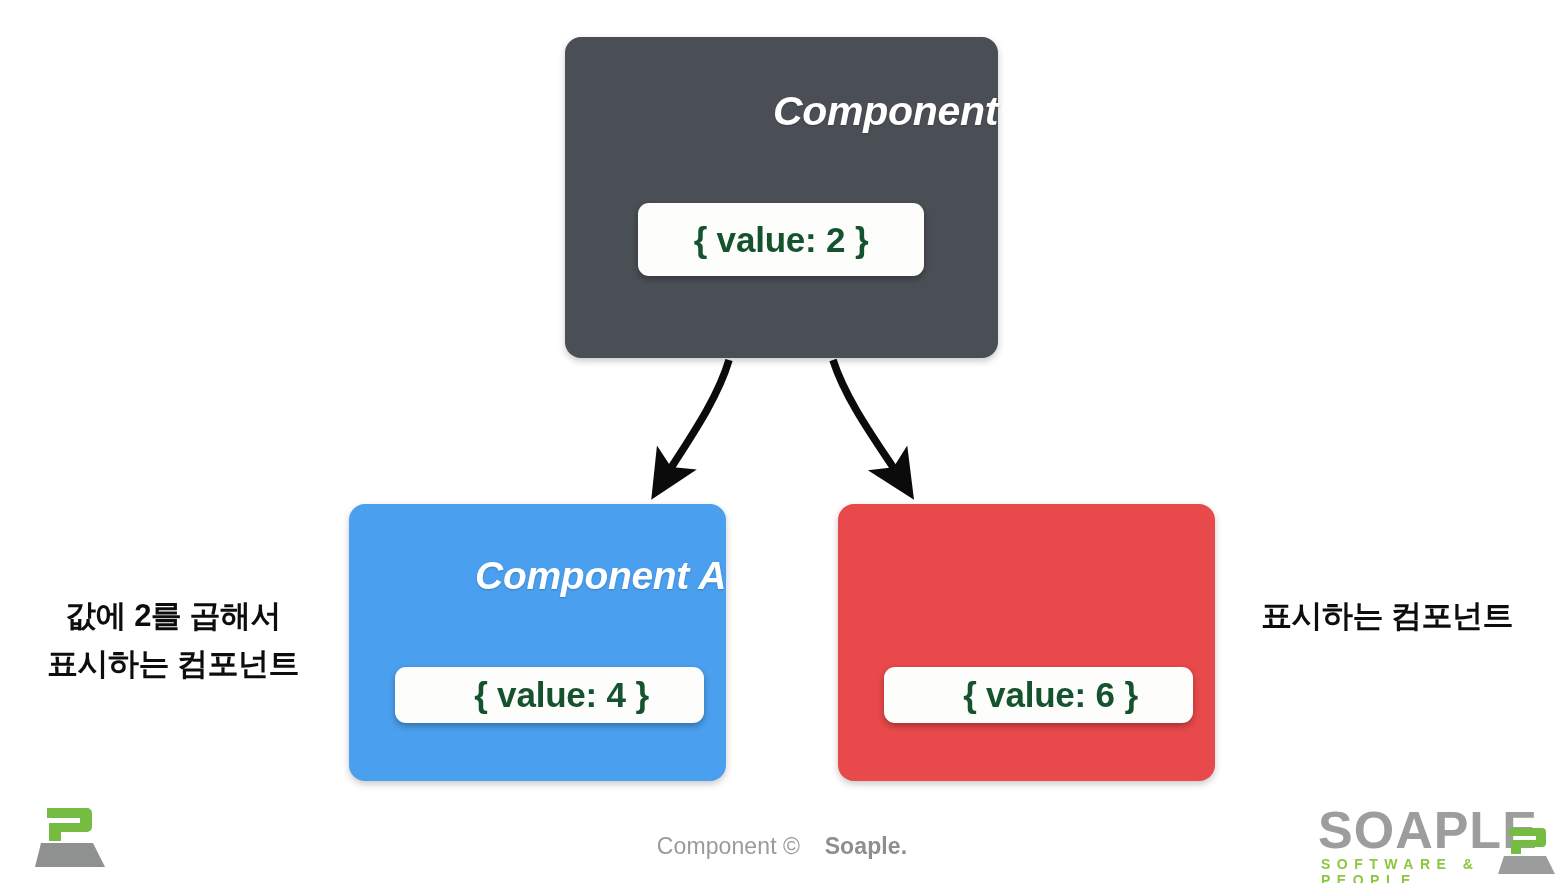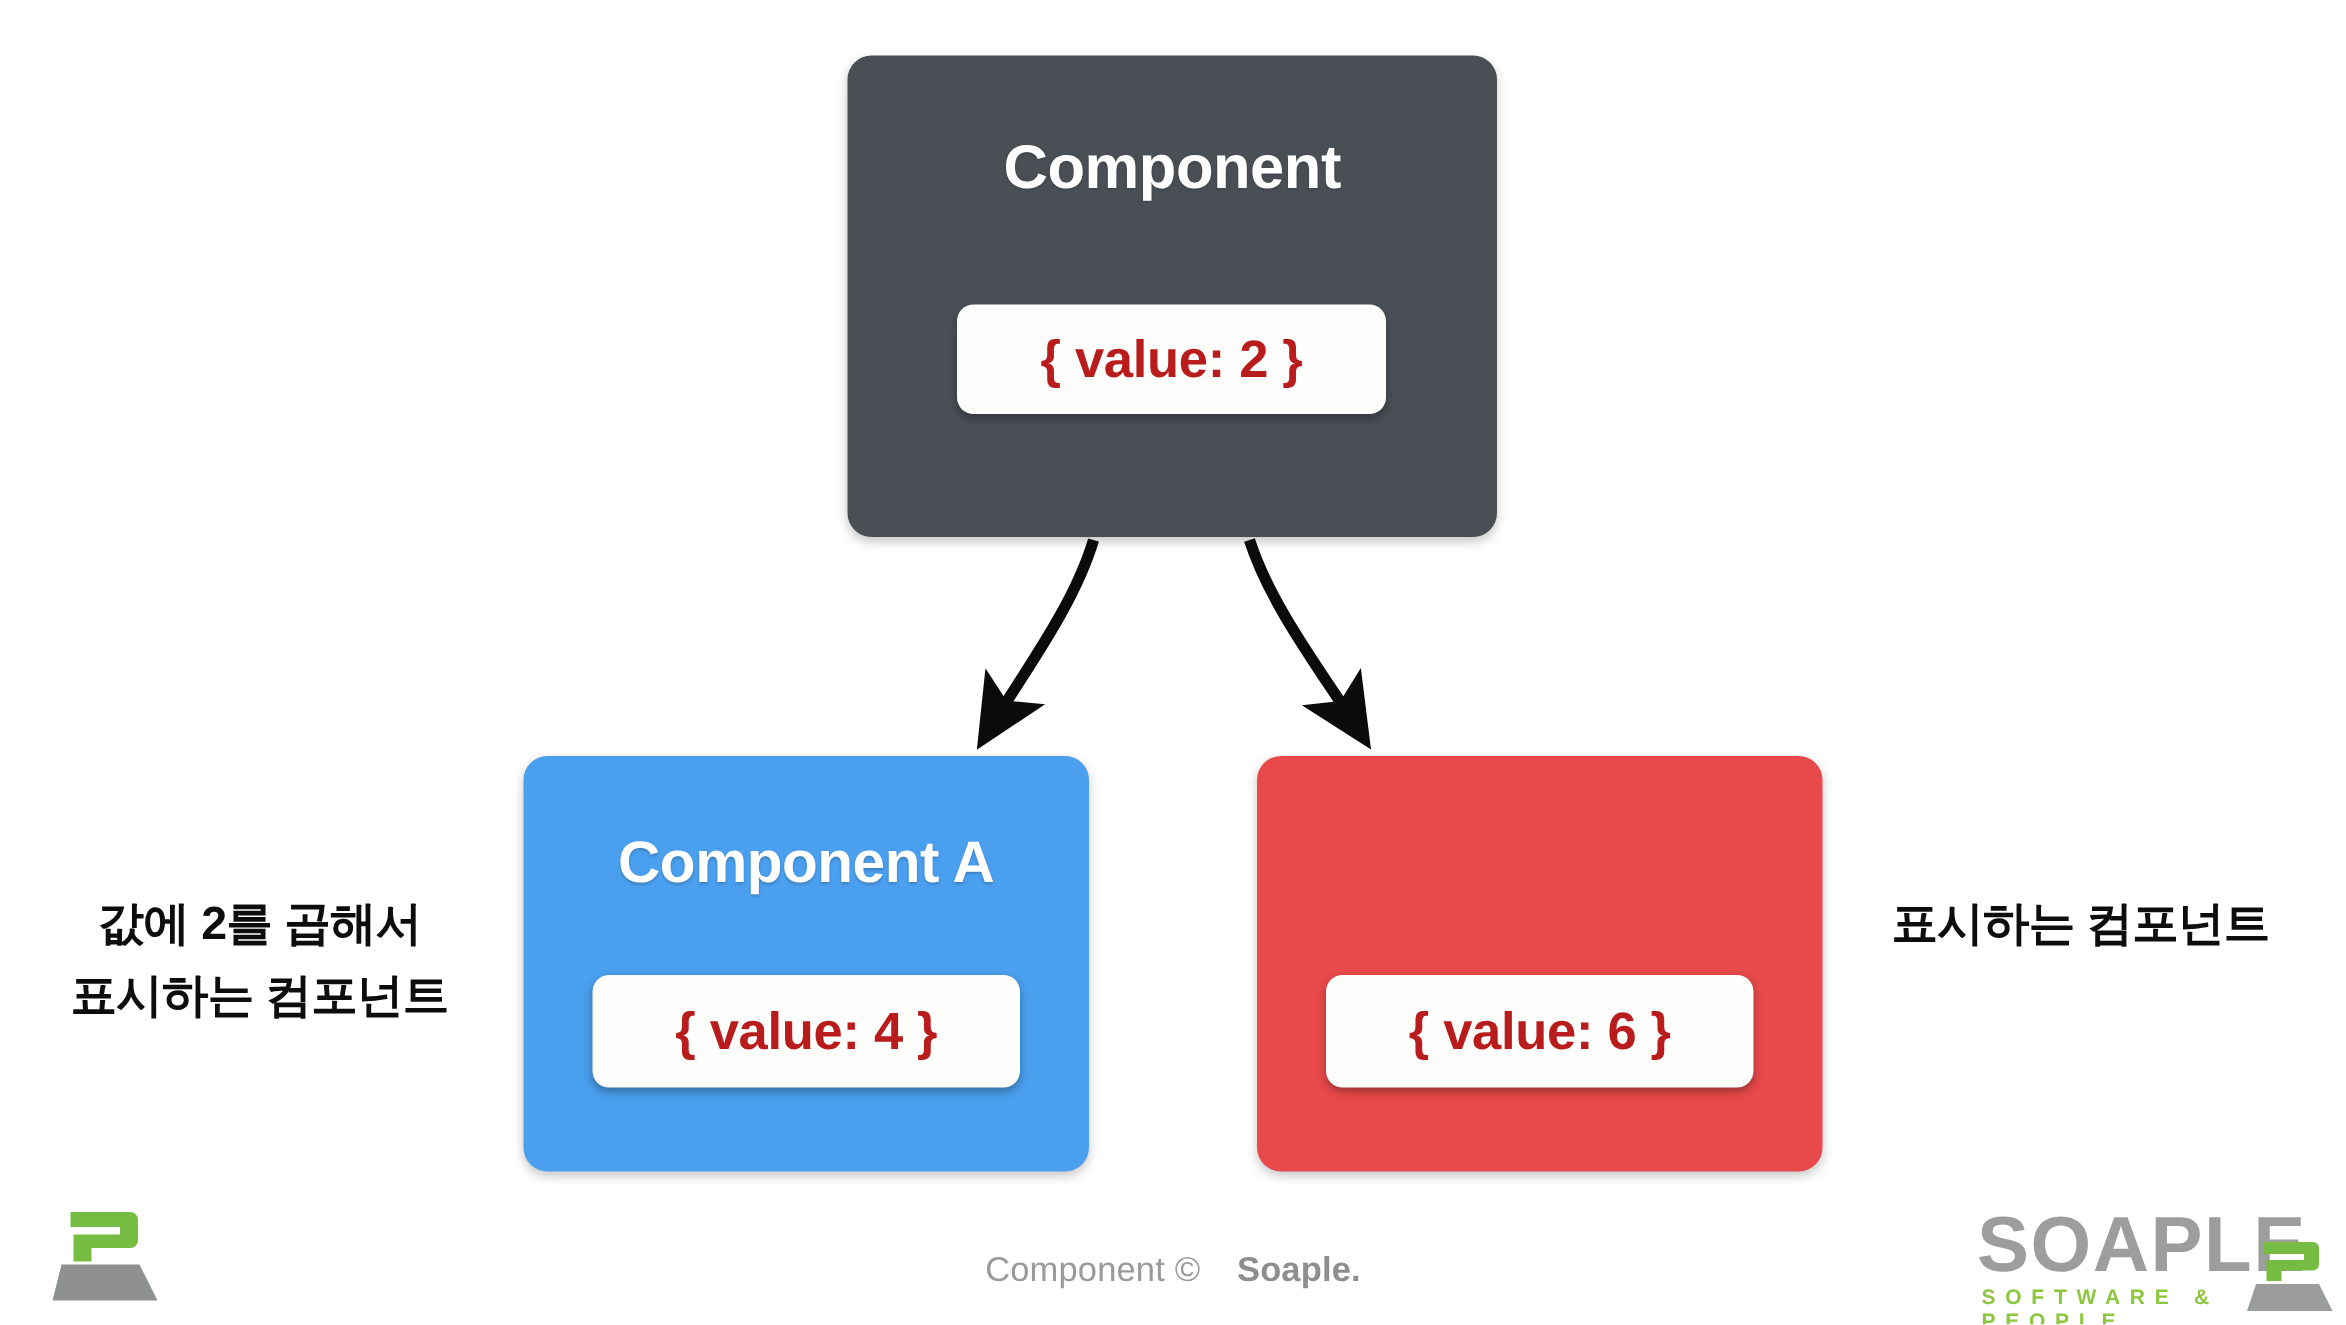--- a/index.html
+++ b/index.html
@@ -33,35 +33,36 @@
   .card {
     position: absolute;
     border-radius: 16px;
     box-sizing: border-box;
     box-shadow: 0 3px 7px rgba(0,0,0,0.22);
   }
   .card-title {
     position: absolute;
     left: 0;
     right: 0;
-    text-align: center;
+    text-align: right;
     color: #ffffff;
     font-weight: bold;
     letter-spacing: -0.3px;
     text-shadow: 0 1px 2px rgba(0,0,0,0.20);
+    font-style: italic;
   }
   .value-pill {
     position: absolute;
     background: #fdfdfb;
     border-radius: 11px;
     box-shadow: 0 3px 6px rgba(0,0,0,0.30);
     display: flex;
     align-items: center;
     justify-content: center;
-    color: #b91c1c;
+    color: #14532d;
     font-weight: bold;
     letter-spacing: -0.2px;
   }
 
   
   #parent-card {
     left: 565px;
     top: 37px;
     width: 433px;
     height: 321px;
@@ -95,24 +96,25 @@
     height: 277px;
     background: #e8494a;
   }
   .child .card-title {
     top: 49px;
     font-size: 39px;
     line-height: 46px;
   }
   .child .value-pill {
     left: 46px;
-    top: 146px;
+    top: 163px;
     width: 285px;
-    height: 75px;
+    height: 56px;
     font-size: 35px;
+    padding-left: 24px;
   }
 
   
   .caption {
     position: absolute;
     width: 330px;
     text-align: center;
     color: #0d0d0d;
     font-size: 31px;
     font-weight: bold;

